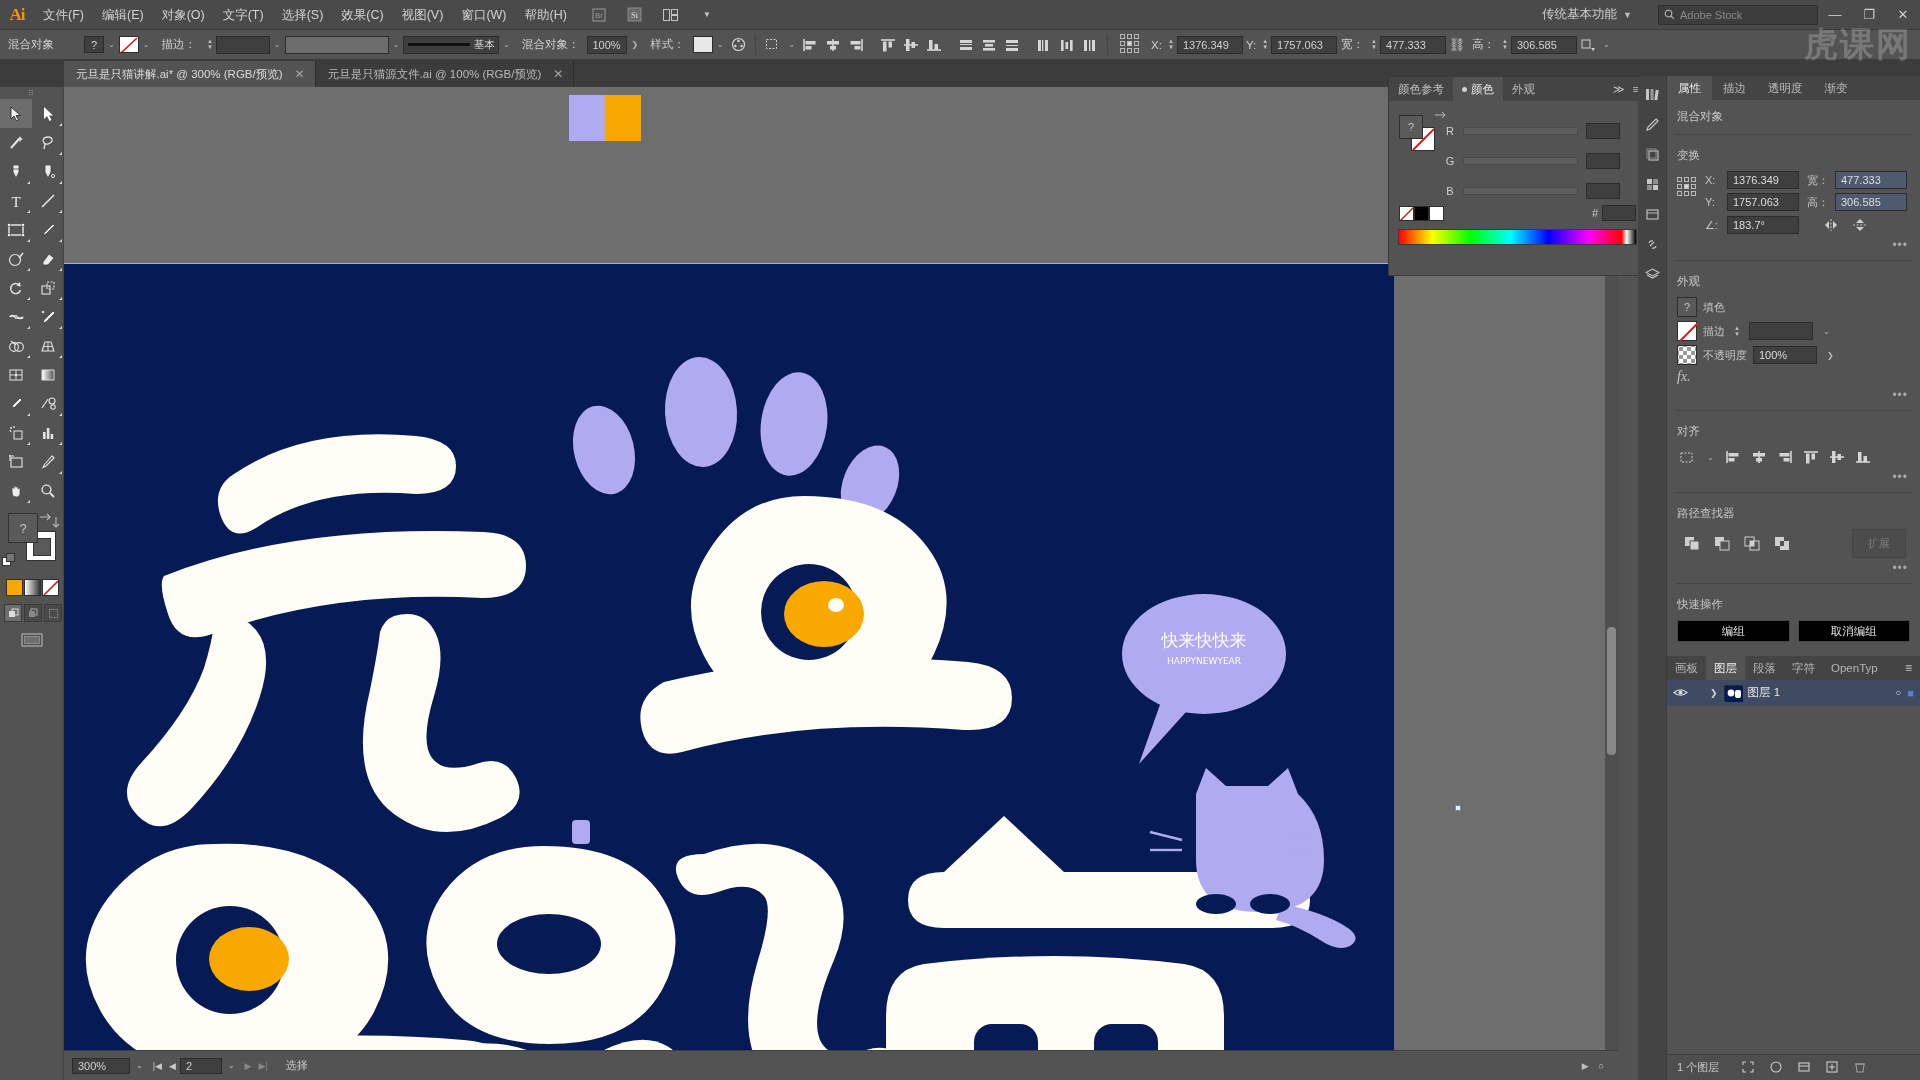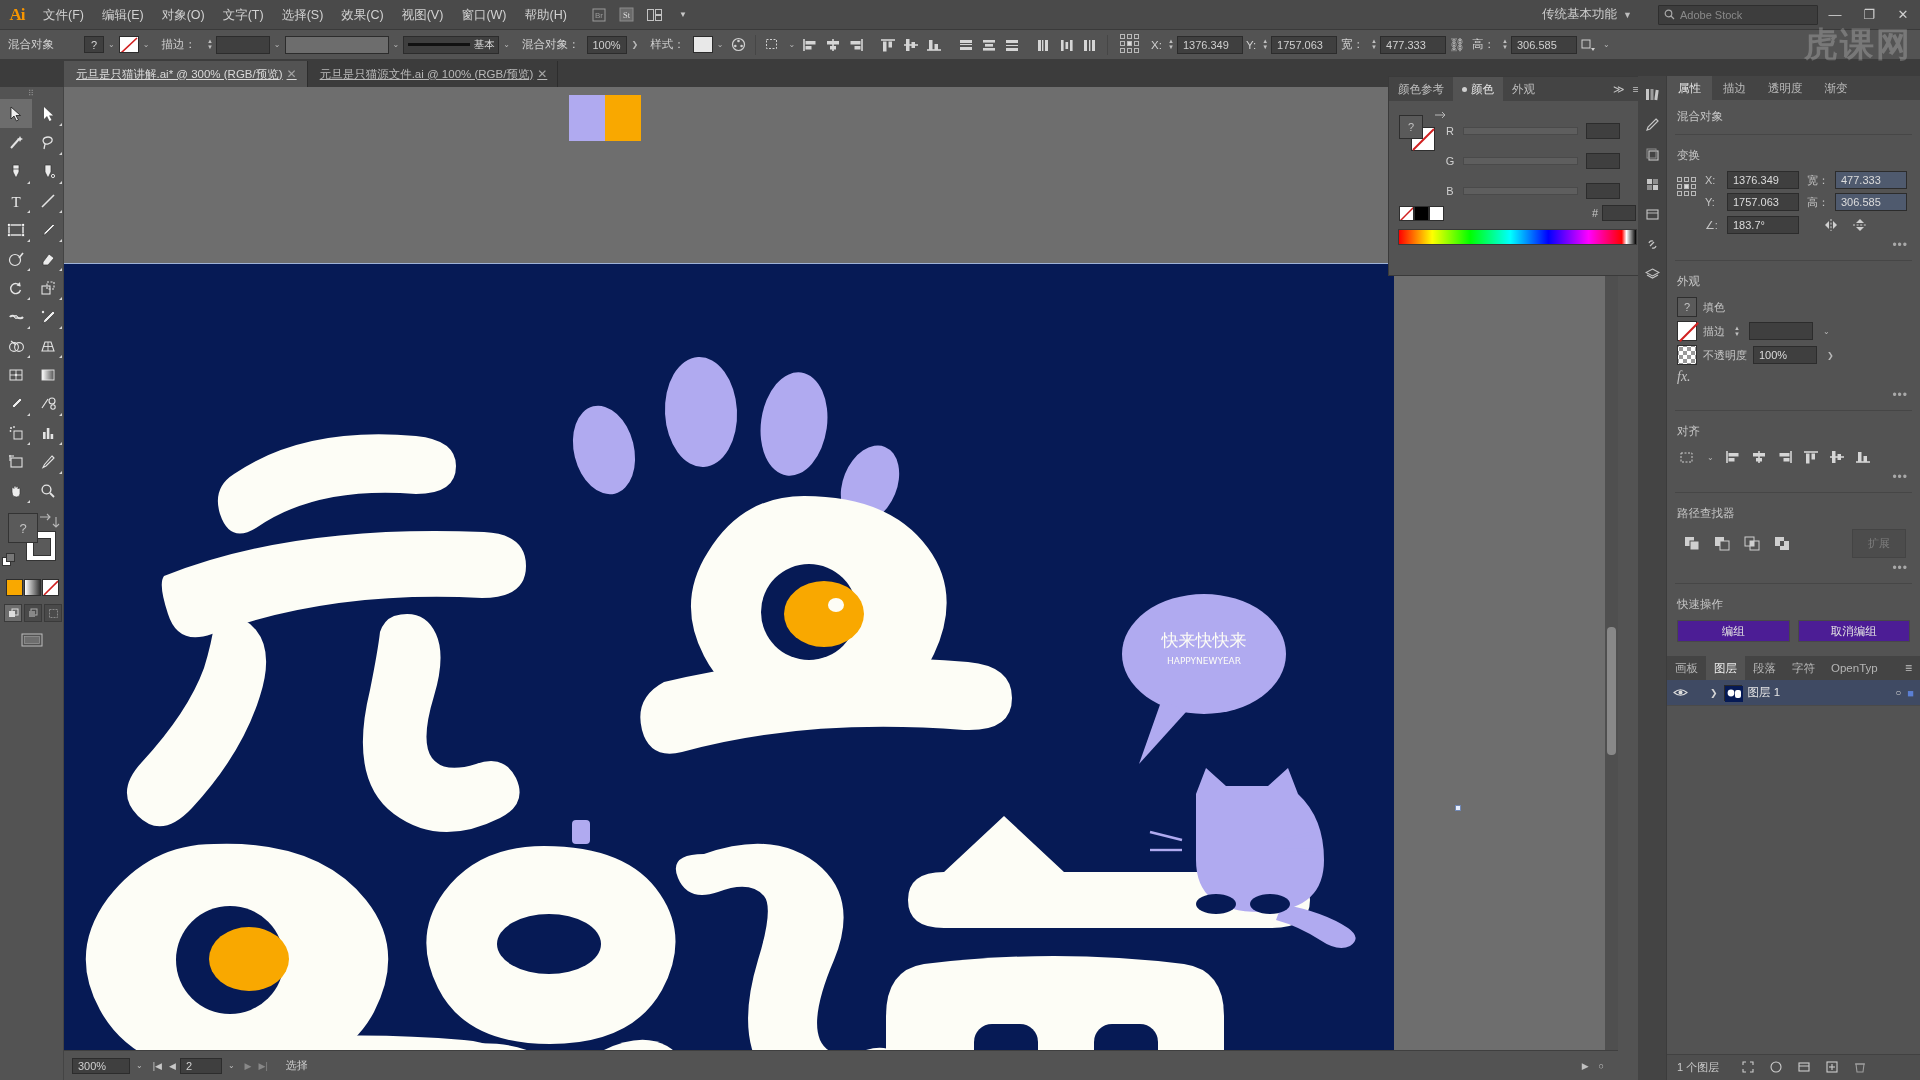--- a/index.html
+++ b/index.html
@@ -30,21 +30,21 @@
   .menubar-right { margin-left: auto; display:flex; align-items:center; height:30px; }
   .ws-name { color: #cfcfcf; font-size: 12.5px; padding: 0 6px; }
   .ws-caret { color:#bdbdbd; font-size: 9px; padding-right: 10px; }
   .stock-search {
     width: 160px; height: 20px; background: #3d3d3d; border: 1px solid #2e2e2e;
     display: flex; align-items: center; padding: 0 5px; gap: 5px; border-radius: 1px; margin-left: 16px;
   }
   .stock-search span.ph { color: #8a8a8a; font-size: 11px; }
   .win-btn { width: 34px; height: 30px; display:flex; align-items:center; justify-content:center;
              color:#cfcfcf; font-size: 13px; }
-  .menubar-icons { display:flex; align-items:flex-start; gap:2px; margin-left: 10px;}
+  .menubar-icons { display:flex; align-items:flex-start; gap:10px; margin-left: 10px;}
   .mb-ico { width:26px;height:22px; display:flex;align-items:center;justify-content:center;
             color:#c8c8c8;font-size:12px; }
 
   
   .ctrlbar {
     position: absolute; top: 30px; left: 0; width: 1920px; height: 30px;
     background: #535353; display: flex; align-items: center; gap: 0px;
     border-bottom: 1px solid #3c3c3c; font-size: 11.5px; color: #d0d0d0;
   }
   .cb-label { padding: 0 8px; white-space: nowrap; }
@@ -69,23 +69,23 @@
   .align-grp { display:flex; align-items:center; gap:1px; }
   .spin { display:flex; flex-direction:column; justify-content:center; gap:1px;
           color:#c0c0c0; font-size:6px; line-height:5px; padding: 0 3px;}
 
   
   .tabbar {
     position: absolute; top: 60px; left: 0; width: 1920px; height: 27px;
     background: #3c3c3c; display: flex; align-items: flex-end;
   }
   .doctab {
-    height: 26px; display: flex; align-items: center; gap: 4px;
+    height: 26px; display: flex; align-items: center; gap: 12px;
     padding: 0 10px 0 12px; font-size: 11.5px; color: #b9b9b9;
-    border-right: 1px solid #2d2d2d; background: #3c3c3c; white-space:nowrap;text-decoration:underline;
+    border-right: 1px solid #2d2d2d; background: #3c3c3c; white-space:nowrap;
   }
   .doctab.active { background: #535353; color: #dadada; }
   .doctab .xx { font-size: 12px; color: #a5a5a5; }
 
   
   .toolbar {
     position: absolute; top: 87px; left: 0; width: 64px; height: 993px;
     background: #535353; border-right:1px solid #444;
   }
   .tb-handle { height: 12px; display:flex;align-items:center;justify-content:center;
@@ -209,21 +209,21 @@
   .rp-lbl { font-size:11px; color:#c4c4c4; }
   .rp-field { height:18px; background:#3f3f3f; border:1px solid #2c2c2c; color:#dcdcdc;
               font-size:11px; display:flex; align-items:center; padding-left:5px;}
   .rp-field.sel { background:#4f5a6e; }
   .rp-anchor { width:22px;height:22px; display:grid; grid-template-columns:repeat(3,6px);
                grid-template-rows:repeat(3,6px); gap:1px; }
   .rp-anchor i { width:5px;height:5px;border:1px solid #b9b9b9; }
   .rp-anchor i.f { background:#d8d8d8; }
   .rp-ico { width:22px;height:20px;display:flex;align-items:center;justify-content:center;color:#cfcfcf;}
   .rp-dots { text-align:right; padding: 1px 12px 4px 0; color:#a8a8a8; font-size:12px; letter-spacing:1px;}
-  .rp-btn { flex:1; height:22px; background:#4c1d95; border:1px solid #484848; color:#e2e2e2;
+  .rp-btn { flex:1; height:22px; background:#000000; border:1px solid #484848; color:#e2e2e2;
             font-size:11.5px; display:flex;align-items:center;justify-content:center;}
   .rp-swatch-q { width:20px;height:20px; background:#5a5a5a; border:1px solid #2e2e2e;
      display:flex;align-items:center;justify-content:center;color:#c3c3c3;font-size:11px;}
   .rp-swatch-none { width:20px;height:20px; background:#fff; border:1px solid #2e2e2e; position:relative;}
   .rp-swatch-none::after { content:""; position:absolute; left:-2px; top:9px; width:26px; height:2px;
      background:#d01f1f; transform:rotate(-45deg); }
   .rp-opa { width:20px;height:20px; border:1px solid #2e2e2e;
      background: repeating-conic-gradient(#fff 0% 25%, #999 0% 50%) 50%/8px 8px; }
 
   

